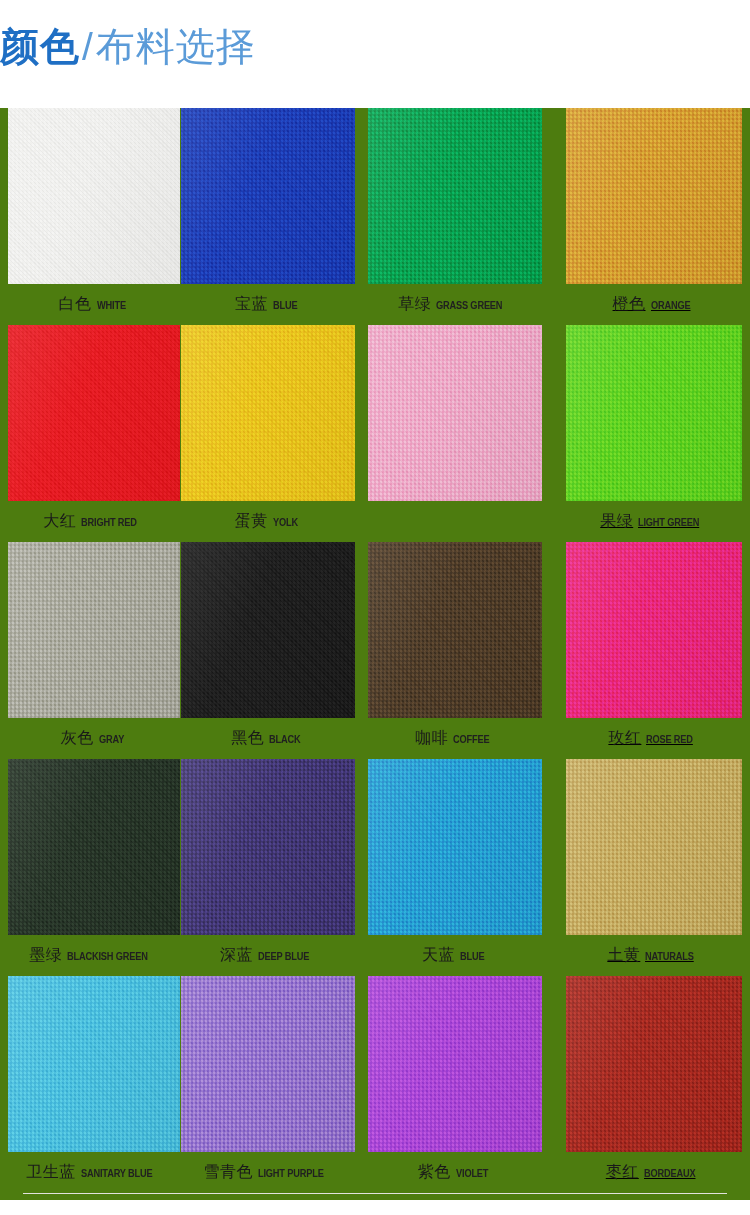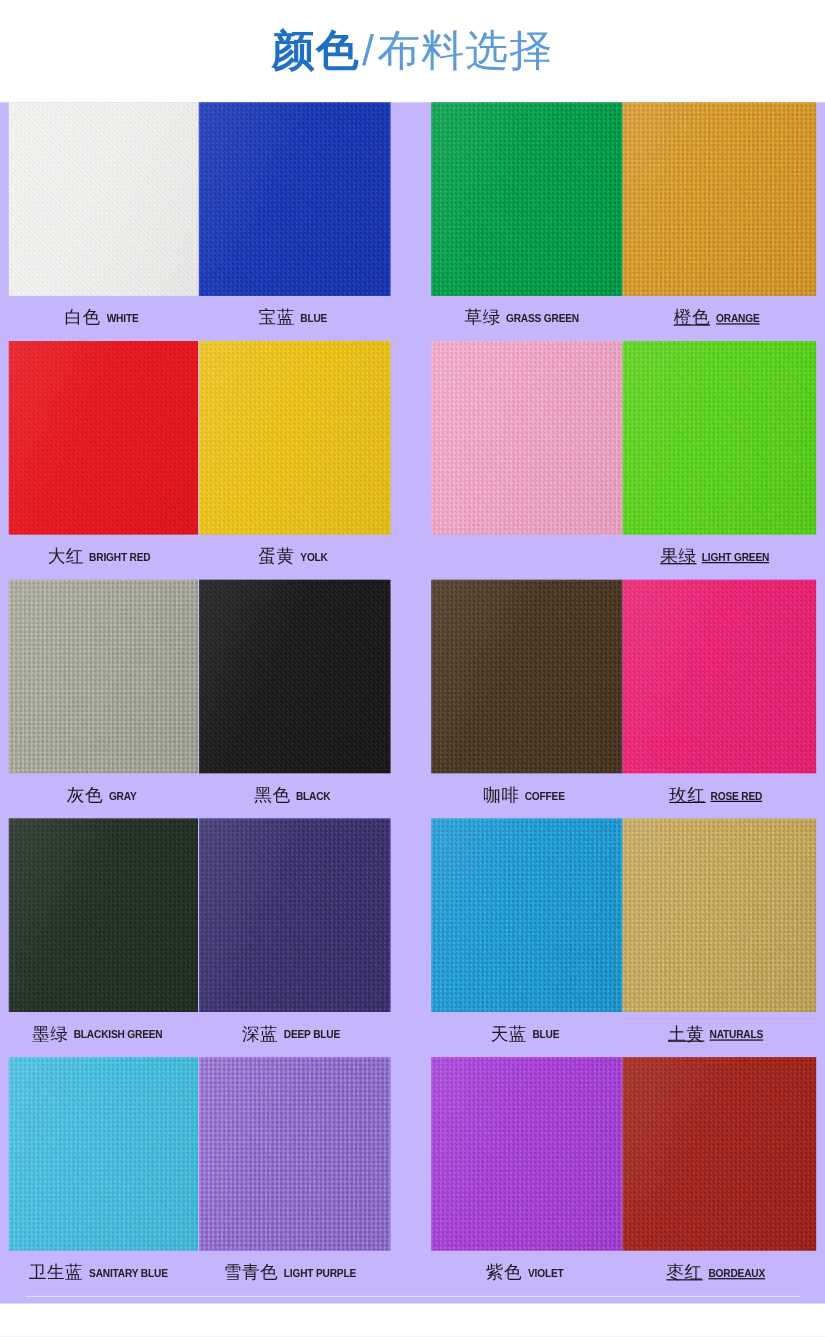--- a/index.html
+++ b/index.html
@@ -17,21 +17,20 @@
     width: 750px;
     height: 1215px;
     background: #ffffff;
   }
 
   
   .title-bar {
     height: 92px;
     display: flex;
     align-items: center;
-    justify-content: center;
     background: #ffffff;
     border-radius: 25px;
   }
   .title {
     font-size: 39px;
     line-height: 1;
     white-space: nowrap;
     letter-spacing: 1px;
   }
   .title .t-main {
@@ -44,23 +43,23 @@
     padding: 0 2px;
   }
   .title .t-sub {
     font-weight: 300;
     color: #5b9bd8;
   }
 
   
   .panel {
     position: relative;
-    margin: 1px auto;
-    width: 750px;
-    background: #c4b5fd;
+    margin: 16px auto;
+    width: 750px;
+    background: #4d7c0f;
     padding-bottom: 6px;
   }
 
   .row {
     position: relative;
     width: 750px;
     height: 217px;
   }
 
   .swatch-strip {
@@ -105,21 +104,21 @@
     inset: 0;
     background: linear-gradient(115deg,
       rgba(255,255,255,0.10) 0%,
       rgba(255,255,255,0.02) 40%,
       rgba(0,0,0,0.04) 100%);
   }
 
   
   .c0 { left: 8px;   width: 172px; }
   .c1 { left: 181px; width: 174px; }
-  .c2 { left: 392px; width: 174px; }
+  .c2 { left: 368px; width: 174px; }
   .c3 { left: 566px; width: 176px; text-decoration: underline; }
 
   .label-strip {
     position: relative;
     height: 41px;
     width: 750px;
   }
   .label {
     position: absolute;
     top: 0;

